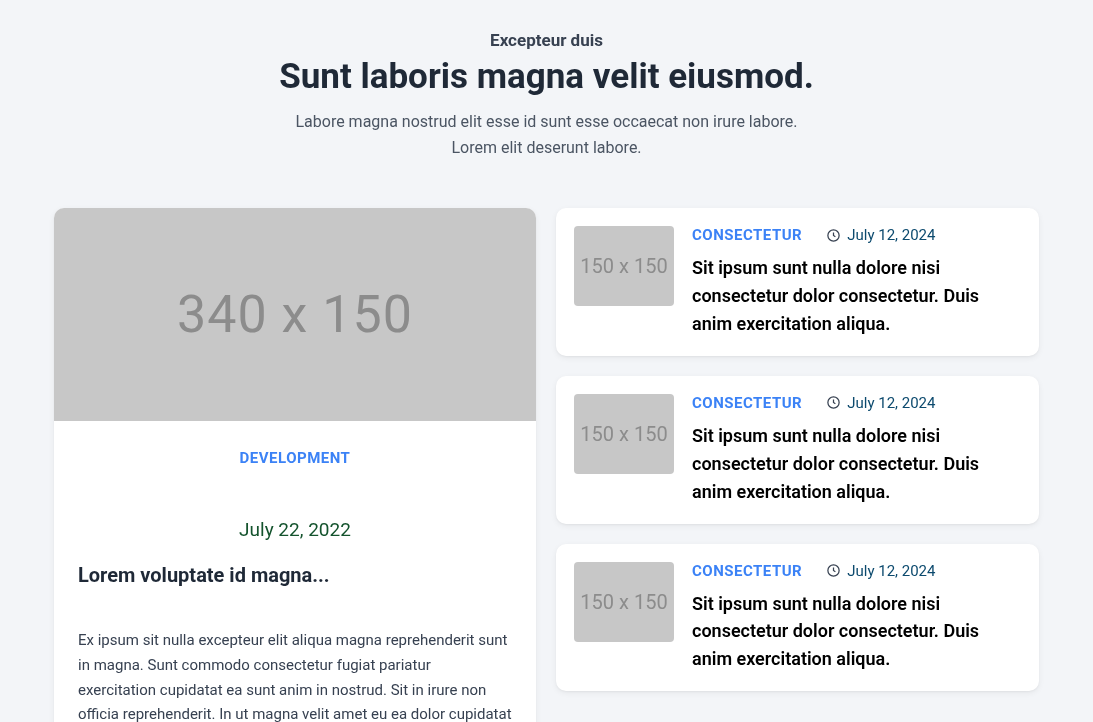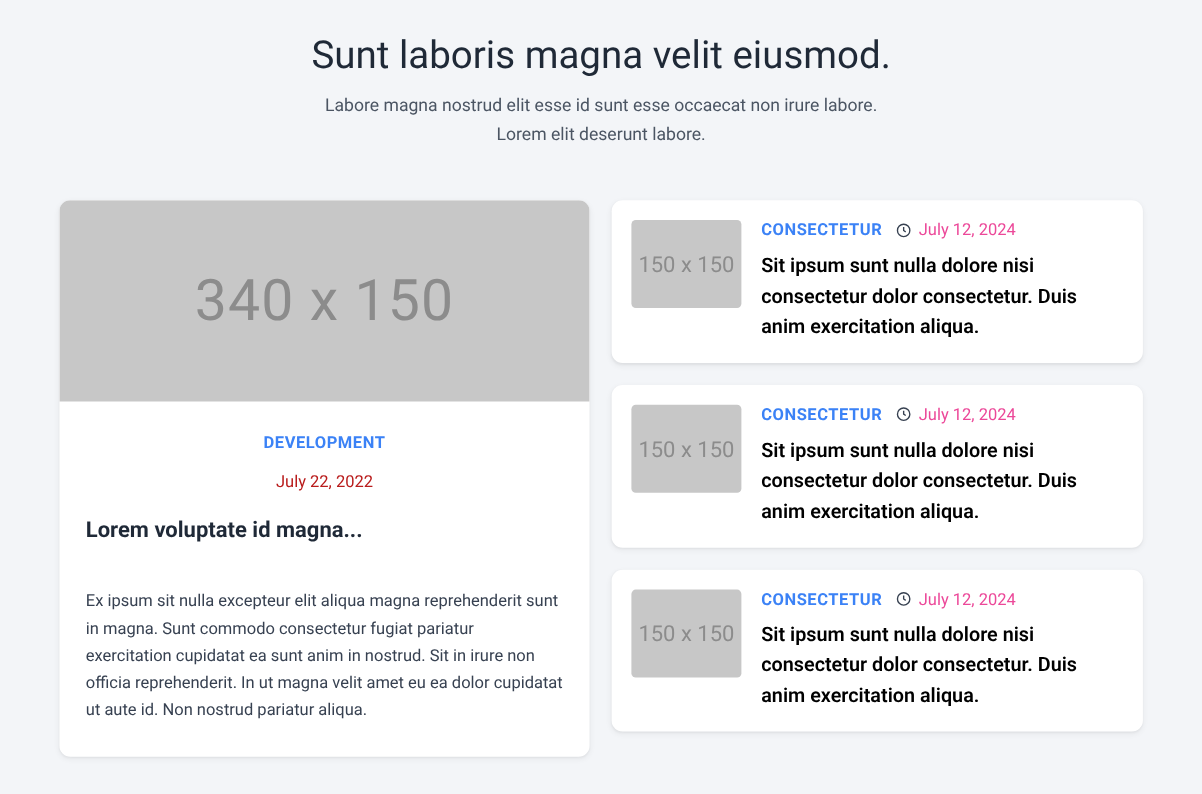--- a/index.html
+++ b/index.html
@@ -23,21 +23,21 @@
       margin-bottom: 48px;
     }
     .eyebrow {
       font-size: 17px;
       font-weight: 700;
       color: #374151;
       margin-bottom: 6px;
     }
     .main-heading {
       font-size: 35px;
-      font-weight: 400;
+      font-weight: 700;
       color: #1f2937;
       margin-bottom: 12px;
     }
     .subtext {
       font-size: 16px;
       color: #4b5563;
       line-height: 1.6;
       max-width: 520px;
       margin: 4px auto;
     }
@@ -47,21 +47,21 @@
     }
     .featured-card {
       flex: 0 0 482px;
       background: #fff;
       border-radius: 10px;
       box-shadow: 0 2px 6px rgba(0,0,0,0.06), 0 1px 2px rgba(0,0,0,0.04);
       overflow: hidden;
     }
     .featured-image {
       width: 100%;
-      height: 183px;
+      height: 213px;
       background: #c7c7c7;
       display: flex;
       align-items: center;
       justify-content: center;
       font-size: 52px;
       font-weight: 400;
       color: #8c8c8c;
       letter-spacing: 1px;
     }
     .featured-body {
@@ -74,22 +74,23 @@
       margin-bottom: 22px;
       flex-direction: column;
     }
     .category {
       font-size: 15px;
       font-weight: 700;
       color: #3b82f6;
       letter-spacing: 0.5px;
     }
     .date {
-      font-size: 15px;
-      color: #b91c1c;
+      font-size: 19px;
+      color: #14532d;
+      margin-top: 33px;
     }
     .featured-title {
       font-size: 20px;
       font-weight: 700;
       color: #1f2937;
       margin-bottom: 22px;
     }
     .featured-excerpt {
       font-size: 15px;
       color: #374151;
@@ -120,29 +121,29 @@
       justify-content: center;
       font-size: 20px;
       color: #8c8c8c;
     }
     .side-content {
       flex: 1;
     }
     .side-meta {
       display: flex;
       align-items: flex-end;
-      gap: 12px;
+      gap: 24px;
       margin-bottom: 10px;
     }
     .side-date {
       display: flex;
       align-items: center;
       gap: 6px;
       font-size: 15px;
-      color: #ec4899;
+      color: #0c4a6e;
     }
     .clock-icon {
       width: 15px;
       height: 15px;
       display: inline-block;
     }
     .clock-icon svg {
       width: 100%;
       height: 100%;
       display: block;
@@ -152,20 +153,21 @@
       font-weight: 600;
       color: #000000;
       line-height: 1.55;
     }
   </style>
 </head>
 <body>
 
 <div class="container">
   <div class="header-section">
+    <div class="eyebrow">Excepteur duis</div>
     <h1 class="main-heading">Sunt laboris magna velit eiusmod.</h1>
     <p class="subtext">Labore magna nostrud elit esse id sunt esse occaecat non irure labore. Lorem elit deserunt labore.</p>
   </div>
 
   <div class="content-grid">
     <article class="featured-card">
       <div class="featured-image">340 x 150</div>
       <div class="featured-body">
         <div class="featured-meta">
           <span class="category">DEVELOPMENT</span>

